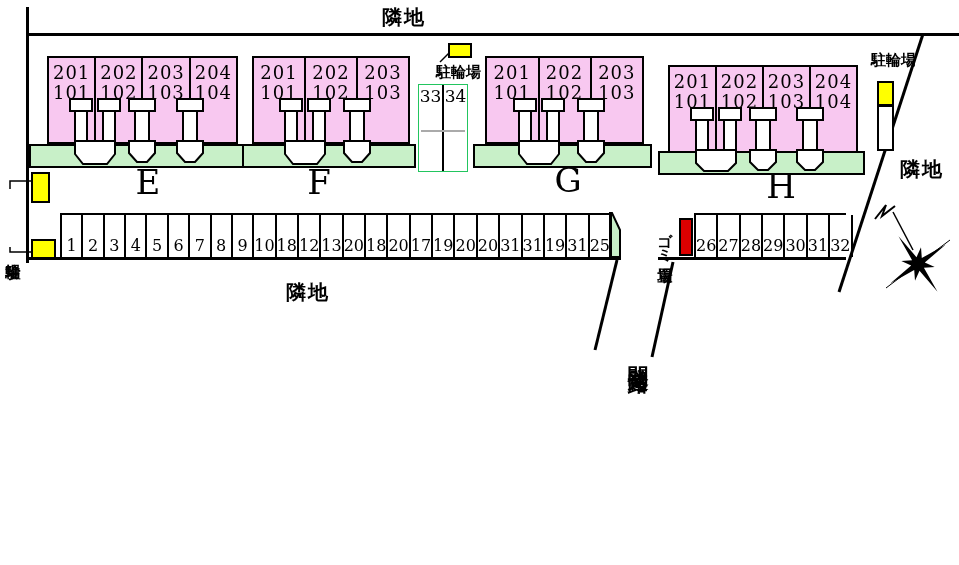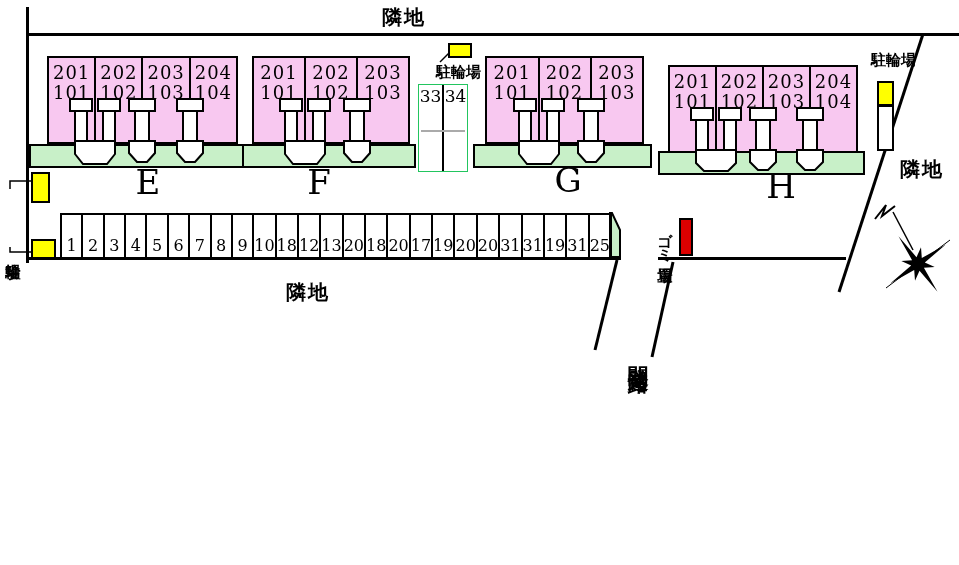--- a/index.html
+++ b/index.html
@@ -179,20 +179,30 @@
       <div class="stall">17</div>
       <div class="stall">19</div>
       <div class="stall">20</div>
       <div class="stall">20</div>
       <div class="stall">31</div>
       <div class="stall">31</div>
       <div class="stall">19</div>
       <div class="stall">31</div>
       <div class="stall">25</div>
     </div>
+  <div class="prow" style="left:694px;top:213px;width:152px;height:44px;">
+
+  <div class="stall">26</div>
+      <div class="stall">27</div>
+      <div class="stall">28</div>
+      <div class="stall">29</div>
+      <div class="stall">30</div>
+      <div class="stall">31</div>
+      <div class="stall">32</div>
+    </div>
 
   <div class="units" style="left:48px;top:59px;width:189px;">
 
   <div class="unit">
       <div>201</div>
         <div>101</div>
     </div>
       <div class="unit">
       <div>202</div>
         <div>102</div>

